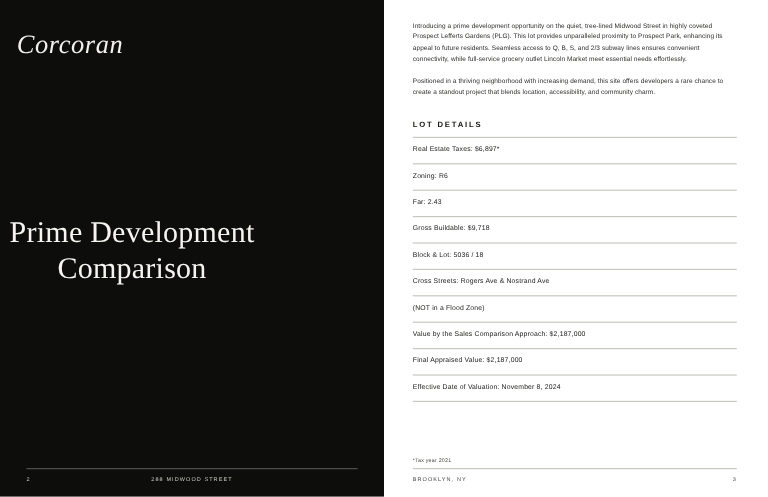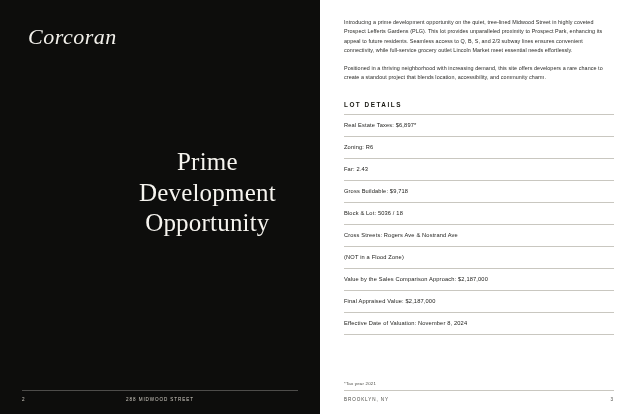--- a/index.html
+++ b/index.html
@@ -14,22 +14,23 @@
     display: flex;
     position: relative;
   }
 
   
   .page-left {
     width: 320px; height: 414px;
     background: #0d0d0c;
     color: #f3f1ec;
     position: relative;
-    padding: 16px 22px;
+    padding: 16px 8px;
     display: flex;
+    flex-direction: column;
   }
   .logo {
     font-family: "Liberation Serif", serif;
     font-style: italic;
     font-size: 22px;
     letter-spacing: 0.5px;
     color: #f3f1ec;
     margin-top: 8px;
     margin-left: 6px;
     font-weight: 400;
@@ -131,21 +132,21 @@
 <body>
 
 <div class="spread">
 
   <div class="page-left">
     <div class="logo">Corcoran</div>
 
     <div class="left-title-wrap">
       <h1 class="left-title">
         <span>Prime Development</span><br>
-        <span>Opportunity</span>
+        <span>Comparison</span>
       </h1>
     </div>
 
     <div class="left-footer">
       <span class="pg">2</span>
       <span class="center">288 MIDWOOD STREET</span>
       <span class="spacer-r"></span>
     </div>
   </div>
 

